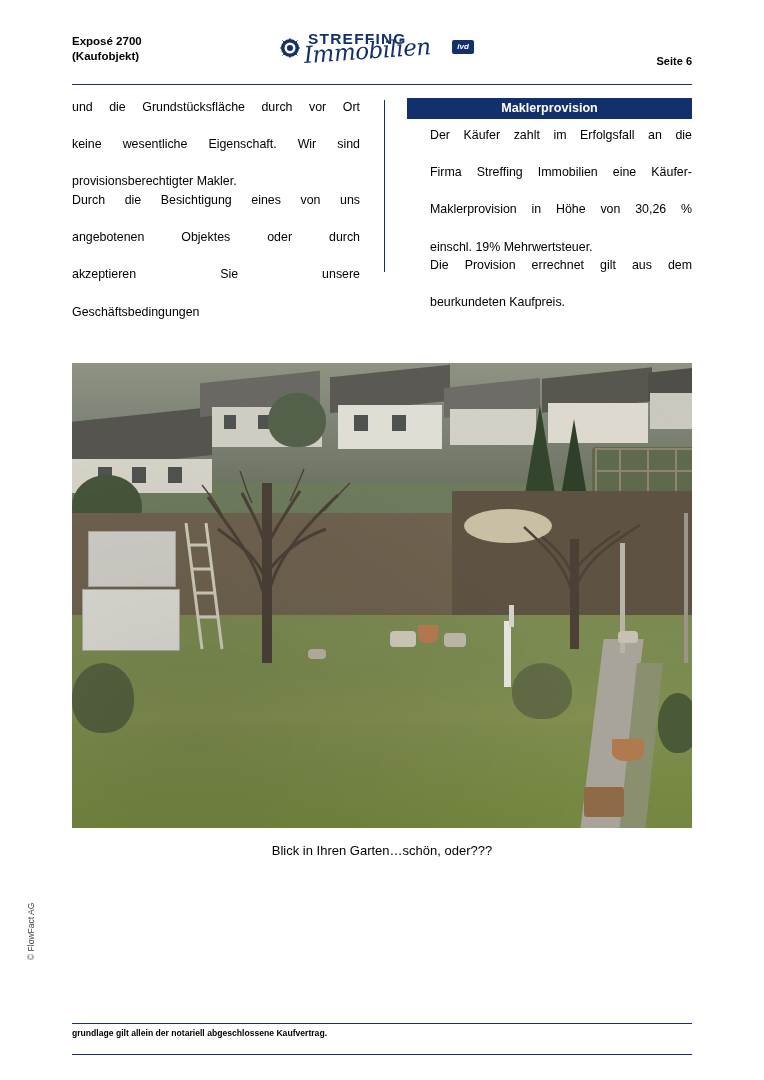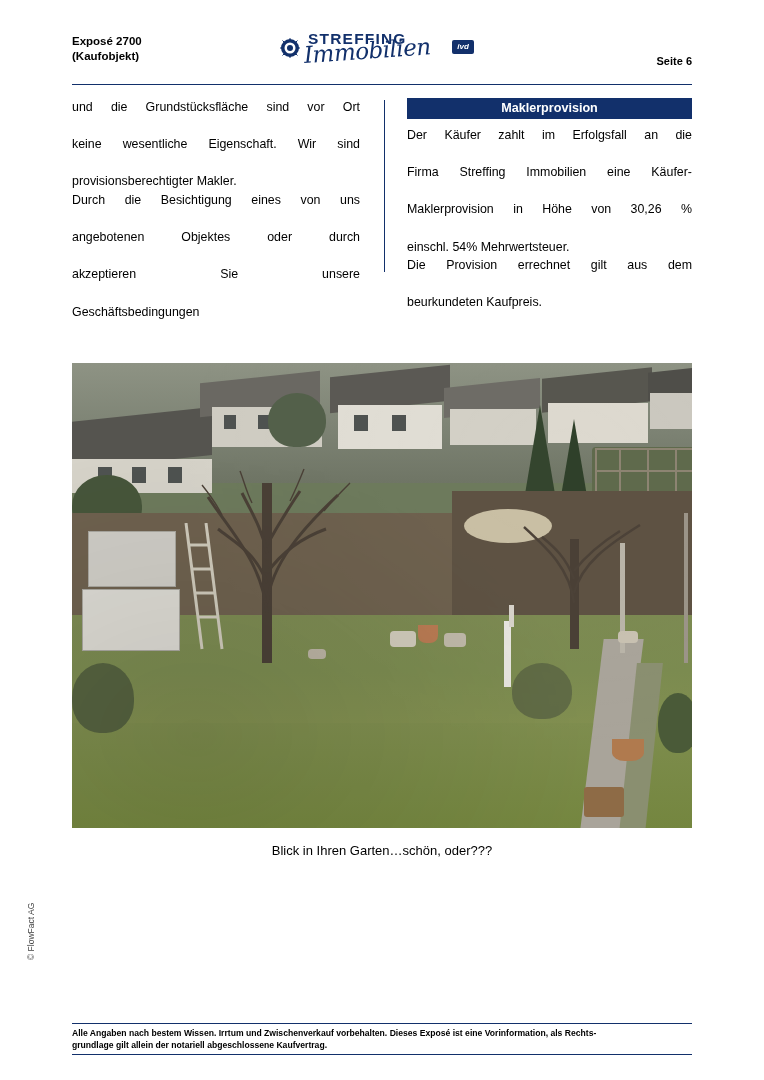--- a/index.html
+++ b/index.html
@@ -136,20 +136,21 @@
     font-size: 12.6px;
     font-weight: bold;
     text-align: center;
     padding: 3px 0 4px 0;
   }
   .box-body {
     margin-top: 7px;
     font-size: 12.4px;
     line-height: 18.6px;
     text-align: justify;
+    margin-left: 23px;
   }
   .just-line {
     display: block;
     text-align: justify;
   }
   .just-line:after {
     content: "";
     display: inline-block;
     width: 100%;
   }
@@ -334,38 +335,38 @@
     <div class="logo-ivd">ivd</div>
   </div>
 
   <div class="header-right">Seite 6</div>
 </div>
 <div class="header-rule"></div>
 
 <div class="cols">
 
   <div class="col-left">
-    <span class="just-line">und die Grundstücksfläche sind vor Ort</span>
+    <span class="just-line">und die Grundstücksfläche durch vor Ort</span>
     <span class="just-line">keine wesentliche Eigenschaft. Wir sind</span>
     <span>provisionsberechtigter Makler.</span>
     <span class="just-line">Durch die Besichtigung eines von uns</span>
     <span class="just-line">angebotenen Objektes oder durch</span>
     <span class="just-line">akzeptieren Sie unsere</span>
     <span>Geschäftsbedingungen</span>
   </div>
 
   <div class="col-divider"></div>
 
   <div class="col-right">
     <div class="box-title">Maklerprovision</div>
     <div class="box-body">
       <span class="just-line">Der Käufer zahlt im Erfolgsfall an die</span>
       <span class="just-line">Firma Streffing Immobilien eine Käufer-</span>
       <span class="just-line">Maklerprovision in Höhe von 30,26 %</span>
-      <span>einschl. 54% Mehrwertsteuer.</span>
+      <span>einschl. 19% Mehrwertsteuer.</span>
       <span class="just-line">Die Provision errechnet gilt aus dem</span>
       <span>beurkundeten Kaufpreis.</span>
     </div>
   </div>
 </div>
 
 <div class="photo-wrap">
   <div class="photo">
 
     <div class="ph-sky"></div>
@@ -482,17 +483,16 @@
     <div class="tree-dark" style="left:440px; top:300px; width:60px; height:56px; background:#606b45;"></div>
 
     <div class="ph-grain"></div>
   </div>
 </div>
 
 <div class="caption">Blick in Ihren Garten…schön, oder???</div>
 
 <div class="footer-rule-top"></div>
 <div class="footer-text">
-  <div>Alle Angaben nach bestem Wissen. Irrtum und Zwischenverkauf vorbehalten. Dieses Exposé ist eine Vorinformation, als Rechts-</div>
   <div>grundlage gilt allein der notariell abgeschlossene Kaufvertrag.</div>
 </div>
 <div class="footer-rule-bottom"></div>
 <div class="flowfact">© FlowFact AG</div>
 
 </body></html>

